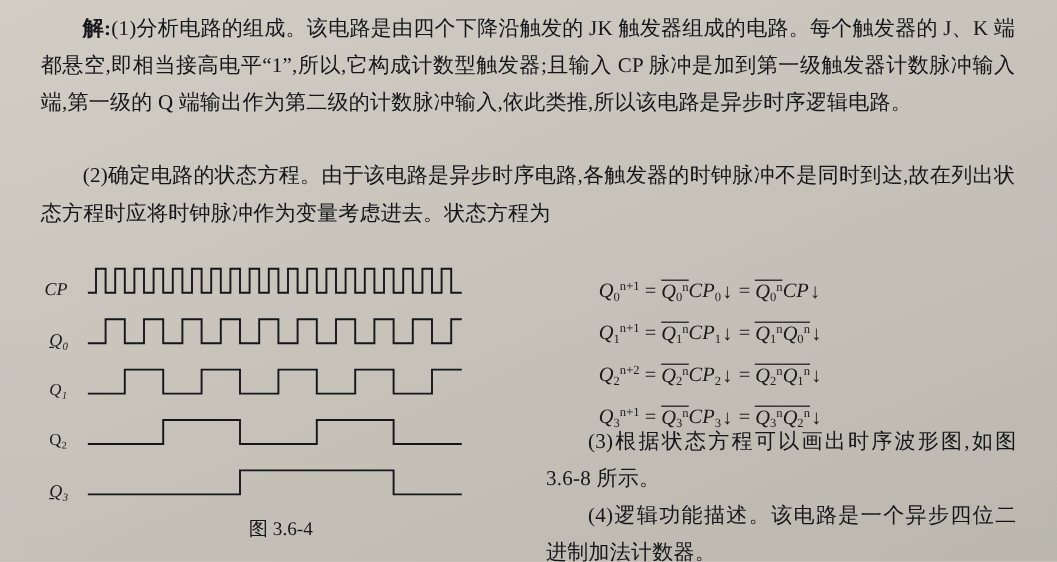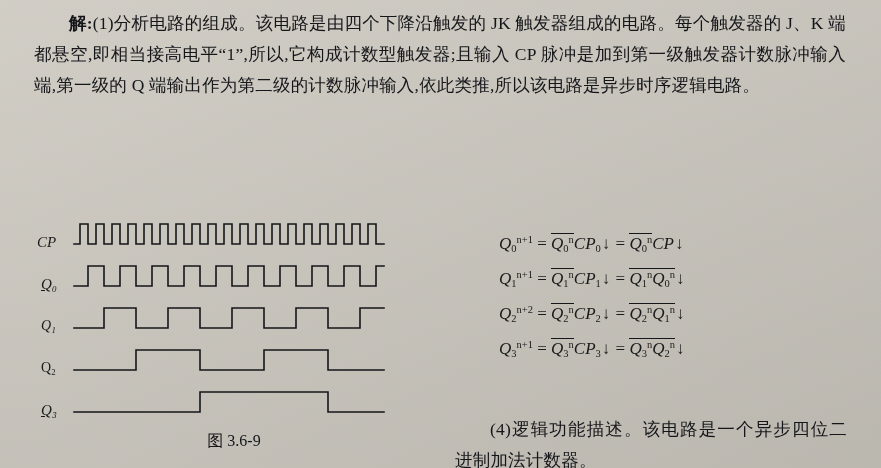--- a/index.html
+++ b/index.html
@@ -116,20 +116,21 @@
 </style>
 </head>
 <body>
 
 <div class="page">
 
   <div class="para indent" id="p1">
     <span class="bold">解:</span><span>(1)分析电路的组成。该电路是由四个下降沿触发的 JK 触发器组成的电路。每个触发器的 J、K 端都悬空,即相当接高电平“1”,所以,它构成计数型触发器;且输入 CP 脉冲是加到第一级触发器计数脉冲输入端,第一级的 Q 端输出作为第二级的计数脉冲输入,依此类推,所以该电路是异步时序逻辑电路。</span>
   </div>
 
+  <div class="para indent" id="p2">(2)确定电路的状态方程。由于该电路是异步时序电路,各触发器的时钟脉冲不是同时到达,故在列出状态方程时应将时钟脉冲作为变量考虑进去。状态方程为</div>
 
   <div class="eqs">
     <span class="eq">
       <span class="v">Q</span><sub>0</sub><sup>n+1</sup> =
       <span class="ovl"><span class="v">Q</span><sub>0</sub><sup>n</sup></span><span class="v">CP</span><sub>0</sub><span class="arrow">↓</span> =
       <span class="ovl"><span class="v">Q</span><sub>0</sub><sup>n</sup></span><span class="v">CP</span><span class="arrow">↓</span>
     </span>
     <span class="eq">
       <span class="v">Q</span><sub>1</sub><sup>n+1</sup> =
       <span class="ovl"><span class="v">Q</span><sub>1</sub><sup>n</sup></span><span class="v">CP</span><sub>1</sub><span class="arrow">↓</span> =
@@ -140,20 +141,21 @@
       <span class="ovl"><span class="v">Q</span><sub>2</sub><sup>n</sup></span><span class="v">CP</span><sub>2</sub><span class="arrow">↓</span> =
       <span class="ovl"><span class="v">Q</span><sub>2</sub><sup>n</sup></span><span class="ovl"><span class="v">Q</span><sub>1</sub><sup>n</sup></span><span class="arrow">↓</span>
     </span>
     <span class="eq">
       <span class="v">Q</span><sub>3</sub><sup>n+1</sup> =
       <span class="ovl"><span class="v">Q</span><sub>3</sub><sup>n</sup></span><span class="v">CP</span><sub>3</sub><span class="arrow">↓</span> =
       <span class="ovl"><span class="v">Q</span><sub>3</sub><sup>n</sup></span><span class="ovl"><span class="v">Q</span><sub>2</sub><sup>n</sup></span><span class="arrow">↓</span>
     </span>
   </div>
 
+  <div class="para indent" id="p3">(3)根据状态方程可以画出时序波形图,如图 3.6-8 所示。</div>
 
   <div class="para indent" id="p4">(4)逻辑功能描述。该电路是一个异步四位二进制加法计数器。</div>
 
   <div class="fig">
     <svg width="400" height="215" viewBox="0 0 400 215" xmlns="http://www.w3.org/2000/svg">
       <g fill="none" stroke="#15161a" stroke-width="1.6" stroke-linejoin="miter" stroke-linecap="square">
 
         <path id="cp" d="M40,30 L40,30
           M40,30 L46,30 L46,10 L54,10 L54,30 L62,30 L62,10 L70,10 L70,30 L78,30 L78,10 L86,10 L86,30
           L94,30 L94,10 L102,10 L102,30 L110,30 L110,10 L118,10 L118,30 L126,30 L126,10 L134,10 L134,30
@@ -181,16 +183,16 @@
     <div style="position:absolute; left:0; top:0; width:400px; height:215px;">
       <span style="position:absolute; left:3px; top:20px; font-size:15px; font-style:italic;">CP</span>
       <span style="position:absolute; left:7px; top:62px; font-size:15px; font-style:italic;text-decoration:underline;">Q₀</span>
       <span style="position:absolute; left:7px; top:104px; font-size:14px; font-style:italic;">Q₁</span>
       <span style="position:absolute; left:7px; top:146px; font-size:14px; ">Q₂</span>
       <span style="position:absolute; left:7px; top:188px; font-size:15px; font-style:italic;text-decoration:underline;">Q₃</span>
     </div>
   </div>
 
   <div class="figcap">
-    <span>图 3.6-9</span>
+    <span>图 3.6-4</span>
   </div>
 
 </div>
 
 </body></html>

